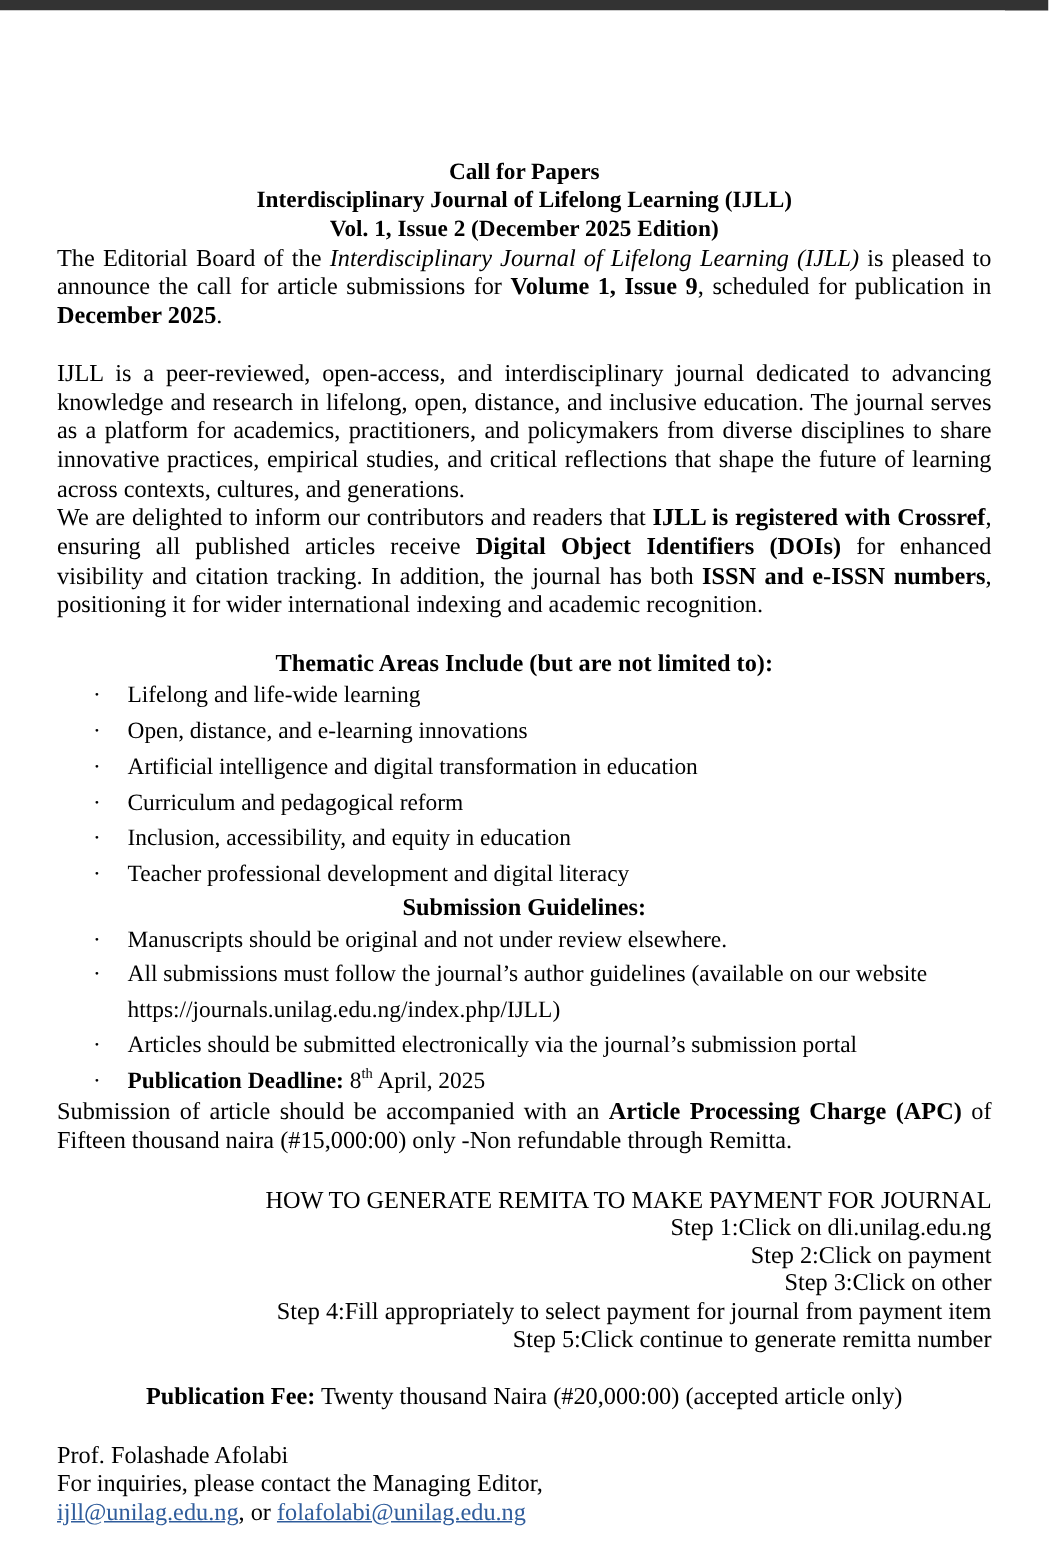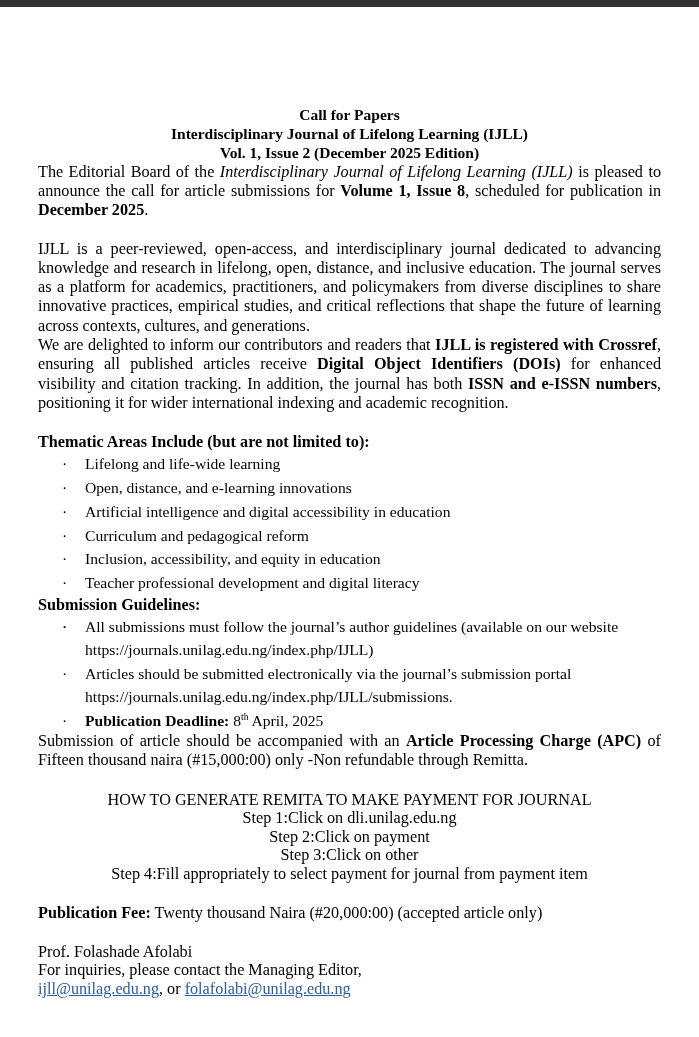--- a/index.html
+++ b/index.html
@@ -41,38 +41,38 @@
   }
   .title-line { display: block; }
 
   p.para {
     margin: 0;
     font-size: 16.2px;
     line-height: 19.3px;
     text-align: justify;
     text-justify: inter-word;
   }
-  p.para.left { text-align: left; }
+  p.para.left { text-align: center; }
   .gap-sm { height: 19px; }
   .gap-md { height: 20px; }
 
   b, .b { font-weight: bold; }
   i, .i { font-style: italic; }
   sup {
     font-size: 0.62em;
     vertical-align: super;
     line-height: 0;
   }
 
   h2.section-head {
     margin: 0;
     font-size: 16.2px;
     line-height: 20px;
     font-weight: bold;
-    text-align: left;
+    text-align: center;
   }
 
   ul.bullets {
     list-style: none;
     margin: 0;
     padding: 0;
   }
   ul.bullets li {
     position: relative;
     padding-left: 47px;
@@ -87,21 +87,21 @@
     font-size: 15.6px;
     line-height: 23.8px;
   }
   ul.bullets.tight li { line-height: 23.4px; }
   ul.bullets li .sub-line { display: block; }
 
   .steps-block p {
     margin: 0;
     font-size: 16.2px;
     line-height: 18.6px;
-    text-align: center;
+    text-align: right;
   }
   .contact-block p {
     margin: 0;
     font-size: 16.2px;
     line-height: 18.6px;
     text-align: left;
   }
   a.maillink {
     color: #2f5c9b;
     text-decoration: underline;
@@ -114,60 +114,61 @@
 
 <div class="page">
   <div class="content">
 
     <div class="title-block">
       <span class="title-line">Call for Papers</span>
       <span class="title-line">Interdisciplinary Journal of Lifelong Learning (IJLL)</span>
       <span class="title-line">Vol. 1, Issue 2 (December 2025 Edition)</span>
     </div>
 
-    <p class="para"><span>The Editorial Board of the </span><i>Interdisciplinary Journal of Lifelong Learning (IJLL)</i><span> is pleased to announce the call for article submissions for </span><b>Volume 1, Issue 8</b><span>, scheduled for publication in </span><b>December 2025</b><span>.</span></p>
+    <p class="para"><span>The Editorial Board of the </span><i>Interdisciplinary Journal of Lifelong Learning (IJLL)</i><span> is pleased to announce the call for article submissions for </span><b>Volume 1, Issue 9</b><span>, scheduled for publication in </span><b>December 2025</b><span>.</span></p>
 
     <div class="gap-sm"></div>
 
     <p class="para">IJLL is a peer-reviewed, open-access, and interdisciplinary journal dedicated to advancing knowledge and research in lifelong, open, distance, and inclusive education. The journal serves as a platform for academics, practitioners, and policymakers from diverse disciplines to share innovative practices, empirical studies, and critical reflections that shape the future of learning across contexts, cultures, and generations.</p>
 
     <p class="para"><span>We are delighted to inform our contributors and readers that </span><b>IJLL is registered with Crossref</b><span>, ensuring all published articles receive </span><b>Digital Object Identifiers (DOIs)</b><span> for enhanced visibility and citation tracking. In addition, the journal has both </span><b>ISSN and e-ISSN numbers</b><span>, positioning it for wider international indexing and academic recognition.</span></p>
 
     <div class="gap-sm"></div>
 
     <h2 class="section-head">Thematic Areas Include (but are not limited to):</h2>
 
     <ul class="bullets">
       <li><span class="marker">·</span><span>Lifelong and life-wide learning</span></li>
       <li><span class="marker">·</span><span>Open, distance, and e-learning innovations</span></li>
-      <li><span class="marker">·</span><span>Artificial intelligence and digital accessibility in education</span></li>
+      <li><span class="marker">·</span><span>Artificial intelligence and digital transformation in education</span></li>
       <li><span class="marker">·</span><span>Curriculum and pedagogical reform</span></li>
       <li><span class="marker">·</span><span>Inclusion, accessibility, and equity in education</span></li>
       <li><span class="marker">·</span><span>Teacher professional development and digital literacy</span></li>
     </ul>
 
     <h2 class="section-head">Submission Guidelines:</h2>
 
     <ul class="bullets tight">
-      <li><span class="marker">·</span></li>
+      <li><span class="marker">·</span><span>Manuscripts should be original and not under review elsewhere.</span></li>
       <li><span class="marker">·</span><span>All submissions must follow the journal’s author guidelines (available on our website</span><span class="sub-line">https://journals.unilag.edu.ng/index.php/IJLL)</span></li>
-      <li><span class="marker">·</span><span>Articles should be submitted electronically via the journal’s submission portal</span><span class="sub-line">https://journals.unilag.edu.ng/index.php/IJLL/submissions.</span></li>
+      <li><span class="marker">·</span><span>Articles should be submitted electronically via the journal’s submission portal</span></li>
       <li><span class="marker">·</span><b>Publication Deadline:</b><span> 8</span><sup>th</sup><span> April, 2025</span></li>
     </ul>
 
     <p class="para"><span>Submission of article should be accompanied with an </span><b>Article Processing Charge (APC)</b><span> of Fifteen thousand naira (#15,000:00) only -Non refundable through Remitta.</span></p>
 
     <div class="gap-md"></div>
 
     <div class="steps-block">
       <p>HOW TO GENERATE REMITA TO MAKE PAYMENT FOR JOURNAL</p>
       <p>Step 1:Click on dli.unilag.edu.ng</p>
       <p>Step 2:Click on payment</p>
       <p>Step 3:Click on other</p>
       <p>Step 4:Fill appropriately to select payment for journal from payment item</p>
+      <p>Step 5:Click continue to generate remitta number</p>
     </div>
 
     <div class="gap-md"></div>
 
     <p class="para left"><b>Publication Fee:</b><span> Twenty thousand Naira (#20,000:00) (accepted article only)</span></p>
 
     <div class="gap-md"></div>
 
     <div class="contact-block">
       <p>Prof. Folashade Afolabi</p>

